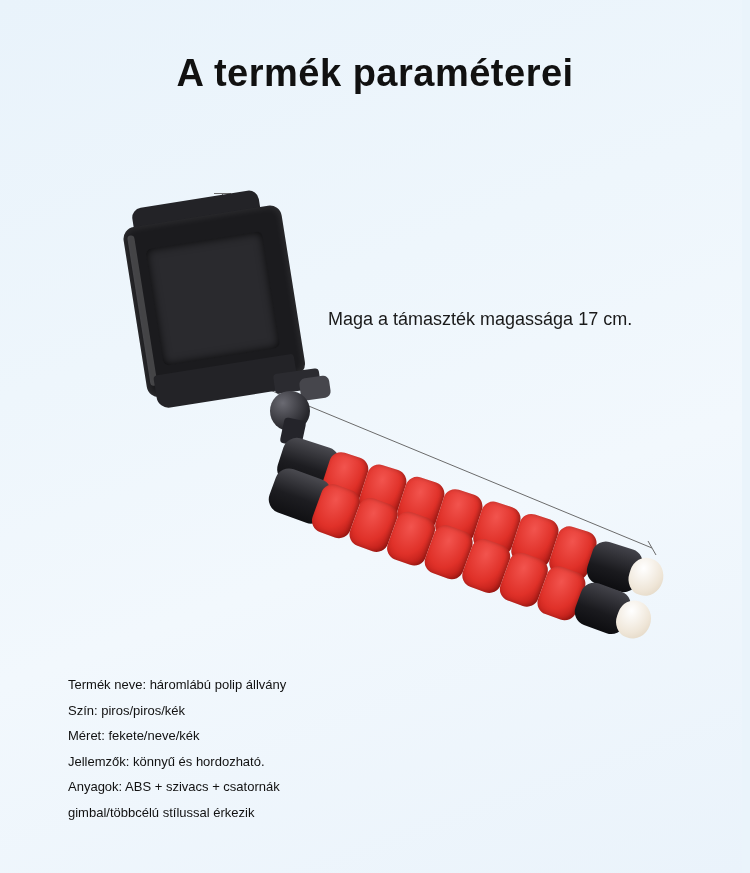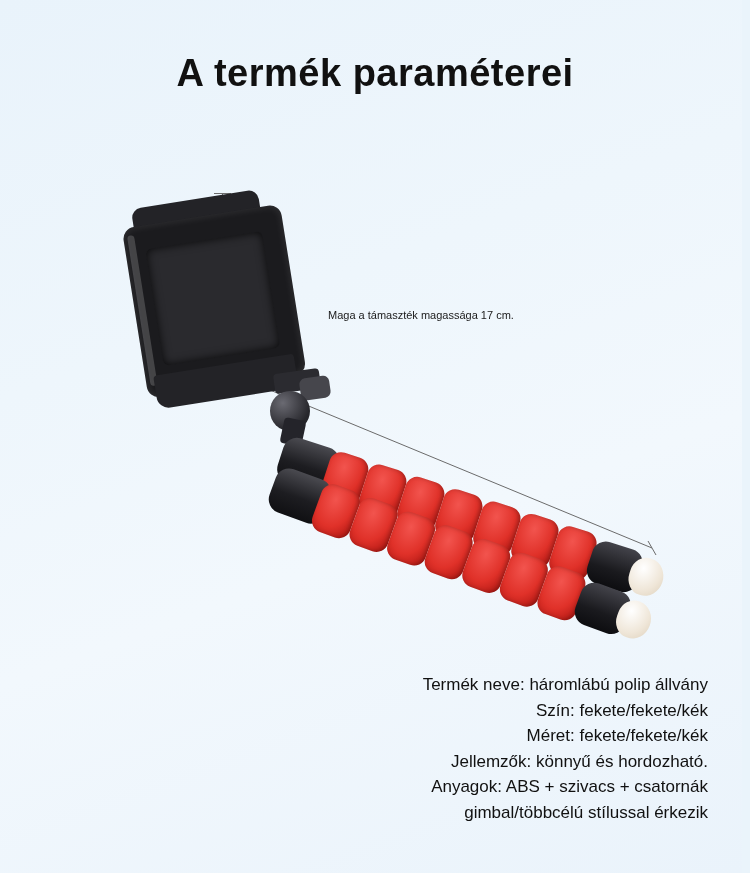--- a/index.html
+++ b/index.html
@@ -197,38 +197,37 @@
   .dim-label-v {
     position: absolute;
     font-size: 11px;
     color: #3a3a3a;
     transform: rotate(-90deg);
     transform-origin: left top;
     white-space: nowrap;
   }
   .dim-label-h {
     position: absolute;
-    font-size: 11px;
+    font-size: 18px;
     color: #1a1a1a;
     white-space: nowrap;
   }
 
   
   .specs {
     position: absolute;
     left: 68px;
     top: 672px;
     width: 640px;
   }
   .spec-line {
-    font-size: 17px;
+    font-size: 13px;
     color: #111111;
     line-height: 25.5px;
     white-space: nowrap;
-    text-align: right;
   }
 </style>
 </head>
 <body>
 
 <div class="page">
 
   <div class="page-title">A termék paraméterei</div>
 
   <div class="illustration">
@@ -283,20 +282,20 @@
       <div class="foam" style="left:248px; width:40px;"></div>
       <div class="foam" style="left:288px; width:40px;"></div>
       <div class="tip-black" style="left:326px; top:3px;"></div>
       <div class="tip-white" style="left:368px; top:6px;"></div>
     </div>
 
   </div>
 
   <div class="specs">
     <div class="spec-line">Termék neve: háromlábú polip állvány</div>
-    <div class="spec-line">Szín: fekete/fekete/kék</div>
-    <div class="spec-line">Méret: fekete/fekete/kék</div>
+    <div class="spec-line">Szín: piros/piros/kék</div>
+    <div class="spec-line">Méret: fekete/neve/kék</div>
     <div class="spec-line">Jellemzők: könnyű és hordozható.</div>
     <div class="spec-line">Anyagok: ABS + szivacs + csatornák</div>
     <div class="spec-line">gimbal/többcélú stílussal érkezik</div>
   </div>
 
 </div>
 
 </body></html>

